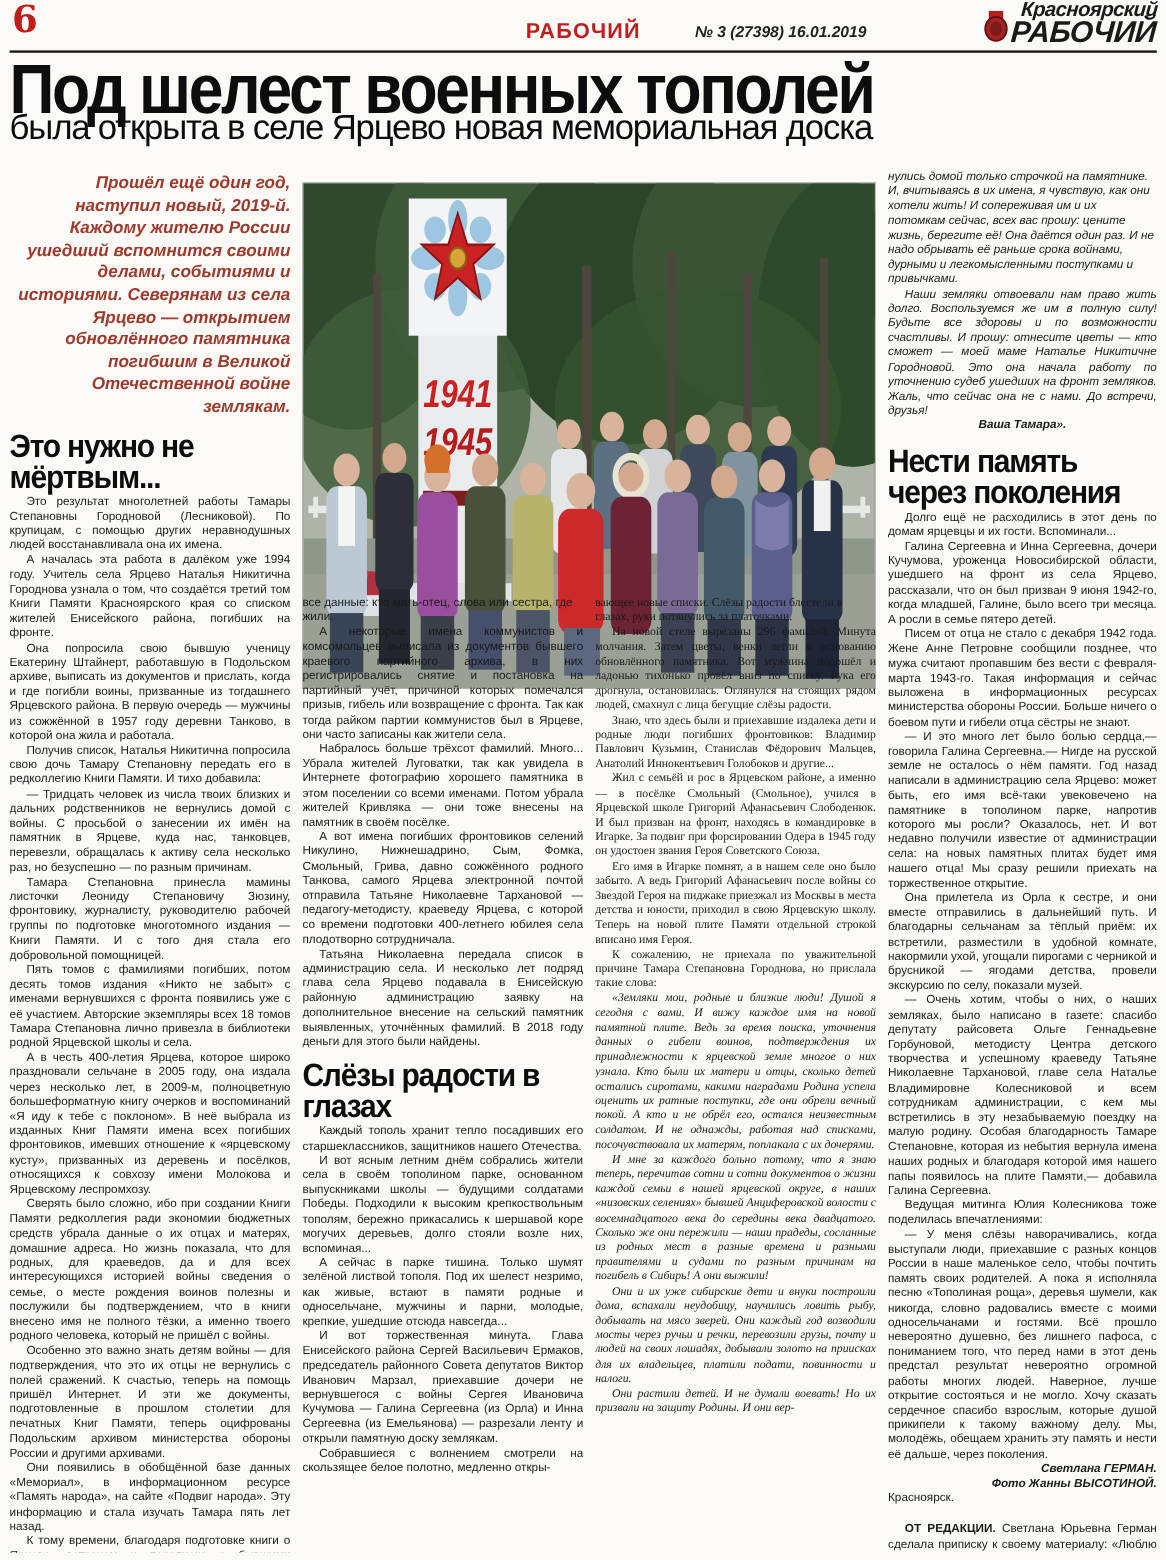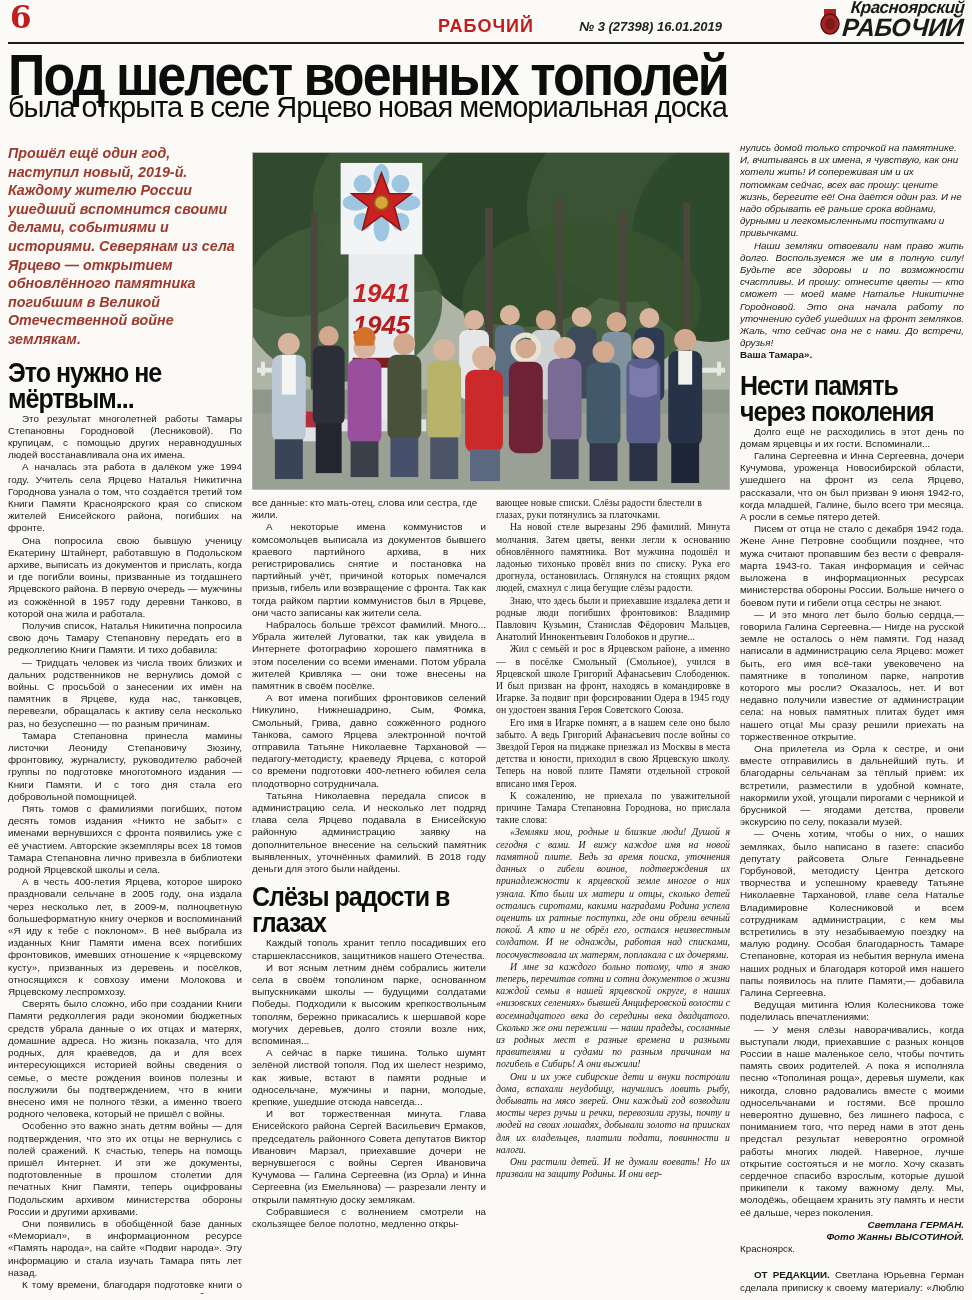--- a/index.html
+++ b/index.html
@@ -22,31 +22,31 @@
             font-weight:bold;letter-spacing:-2px;transform:scaleY(1.12);transform-origin:top left;color:#0d0d0d;}
   .subhead{position:absolute;left:8px;top:92px;width:956px;margin:0;font-size:29px;line-height:1.05;
            font-weight:normal;letter-spacing:-1px;color:#0d0d0d;}
   
   .col{position:absolute;font-size:9.8px;line-height:12.2px;}
   .col1{left:8px;top:142px;width:234px;height:1152px;overflow:hidden;}
   .col2{left:252px;top:497px;width:234px;height:800px;overflow:hidden;}
   .col3{left:496px;top:497px;width:234px;height:800px;overflow:hidden;font-family:Liberation Serif, serif;}
   .col4{left:740px;top:142px;width:224px;height:1152px;overflow:hidden;}
   .lead{font-size:14.3px;line-height:18.6px;font-weight:bold;font-style:italic;color:#9e392d;
-        text-align:left;margin:2px 0 10px 0;}
+        text-align:right;margin:2px 0 10px 0;}
   h3.sec{margin:2px 0 6px 0;font-size:25px;line-height:.96;font-weight:bold;letter-spacing:-1px;
          transform:scaleY(1.08);transform-origin:top left;color:#0d0d0d;}
   .para{margin:0;text-indent:14px;text-align:justify;}
   .para.i{font-style:italic;}
   .para.sig{font-weight:bold;font-style:italic;text-align:right;text-indent:0;}
-  .para.right{font-weight:bold;text-align:left;text-indent:0;}
+  .para.right{font-weight:bold;text-align:center;text-indent:0;font-style:italic;}
   .para.noind{text-indent:0;text-align:left;}
   .para.ed{margin-top:14px;}
   
-  .photo{position:absolute;left:252px;top:152px;width:478px;height:338px;border:1px solid #b9b7b0;
+  .photo{position:absolute;left:252px;top:152px;width:478px;height:422px;border:1px solid #b9b7b0;
          box-sizing:border-box;background:#87927f;}
   .photo svg{display:block;width:100%;height:100%;}
 </style>
 </head>
 <body>
 
 <div class="page">
 
   <div class="hdr-rule"></div>
   <div class="page-num">6</div>

